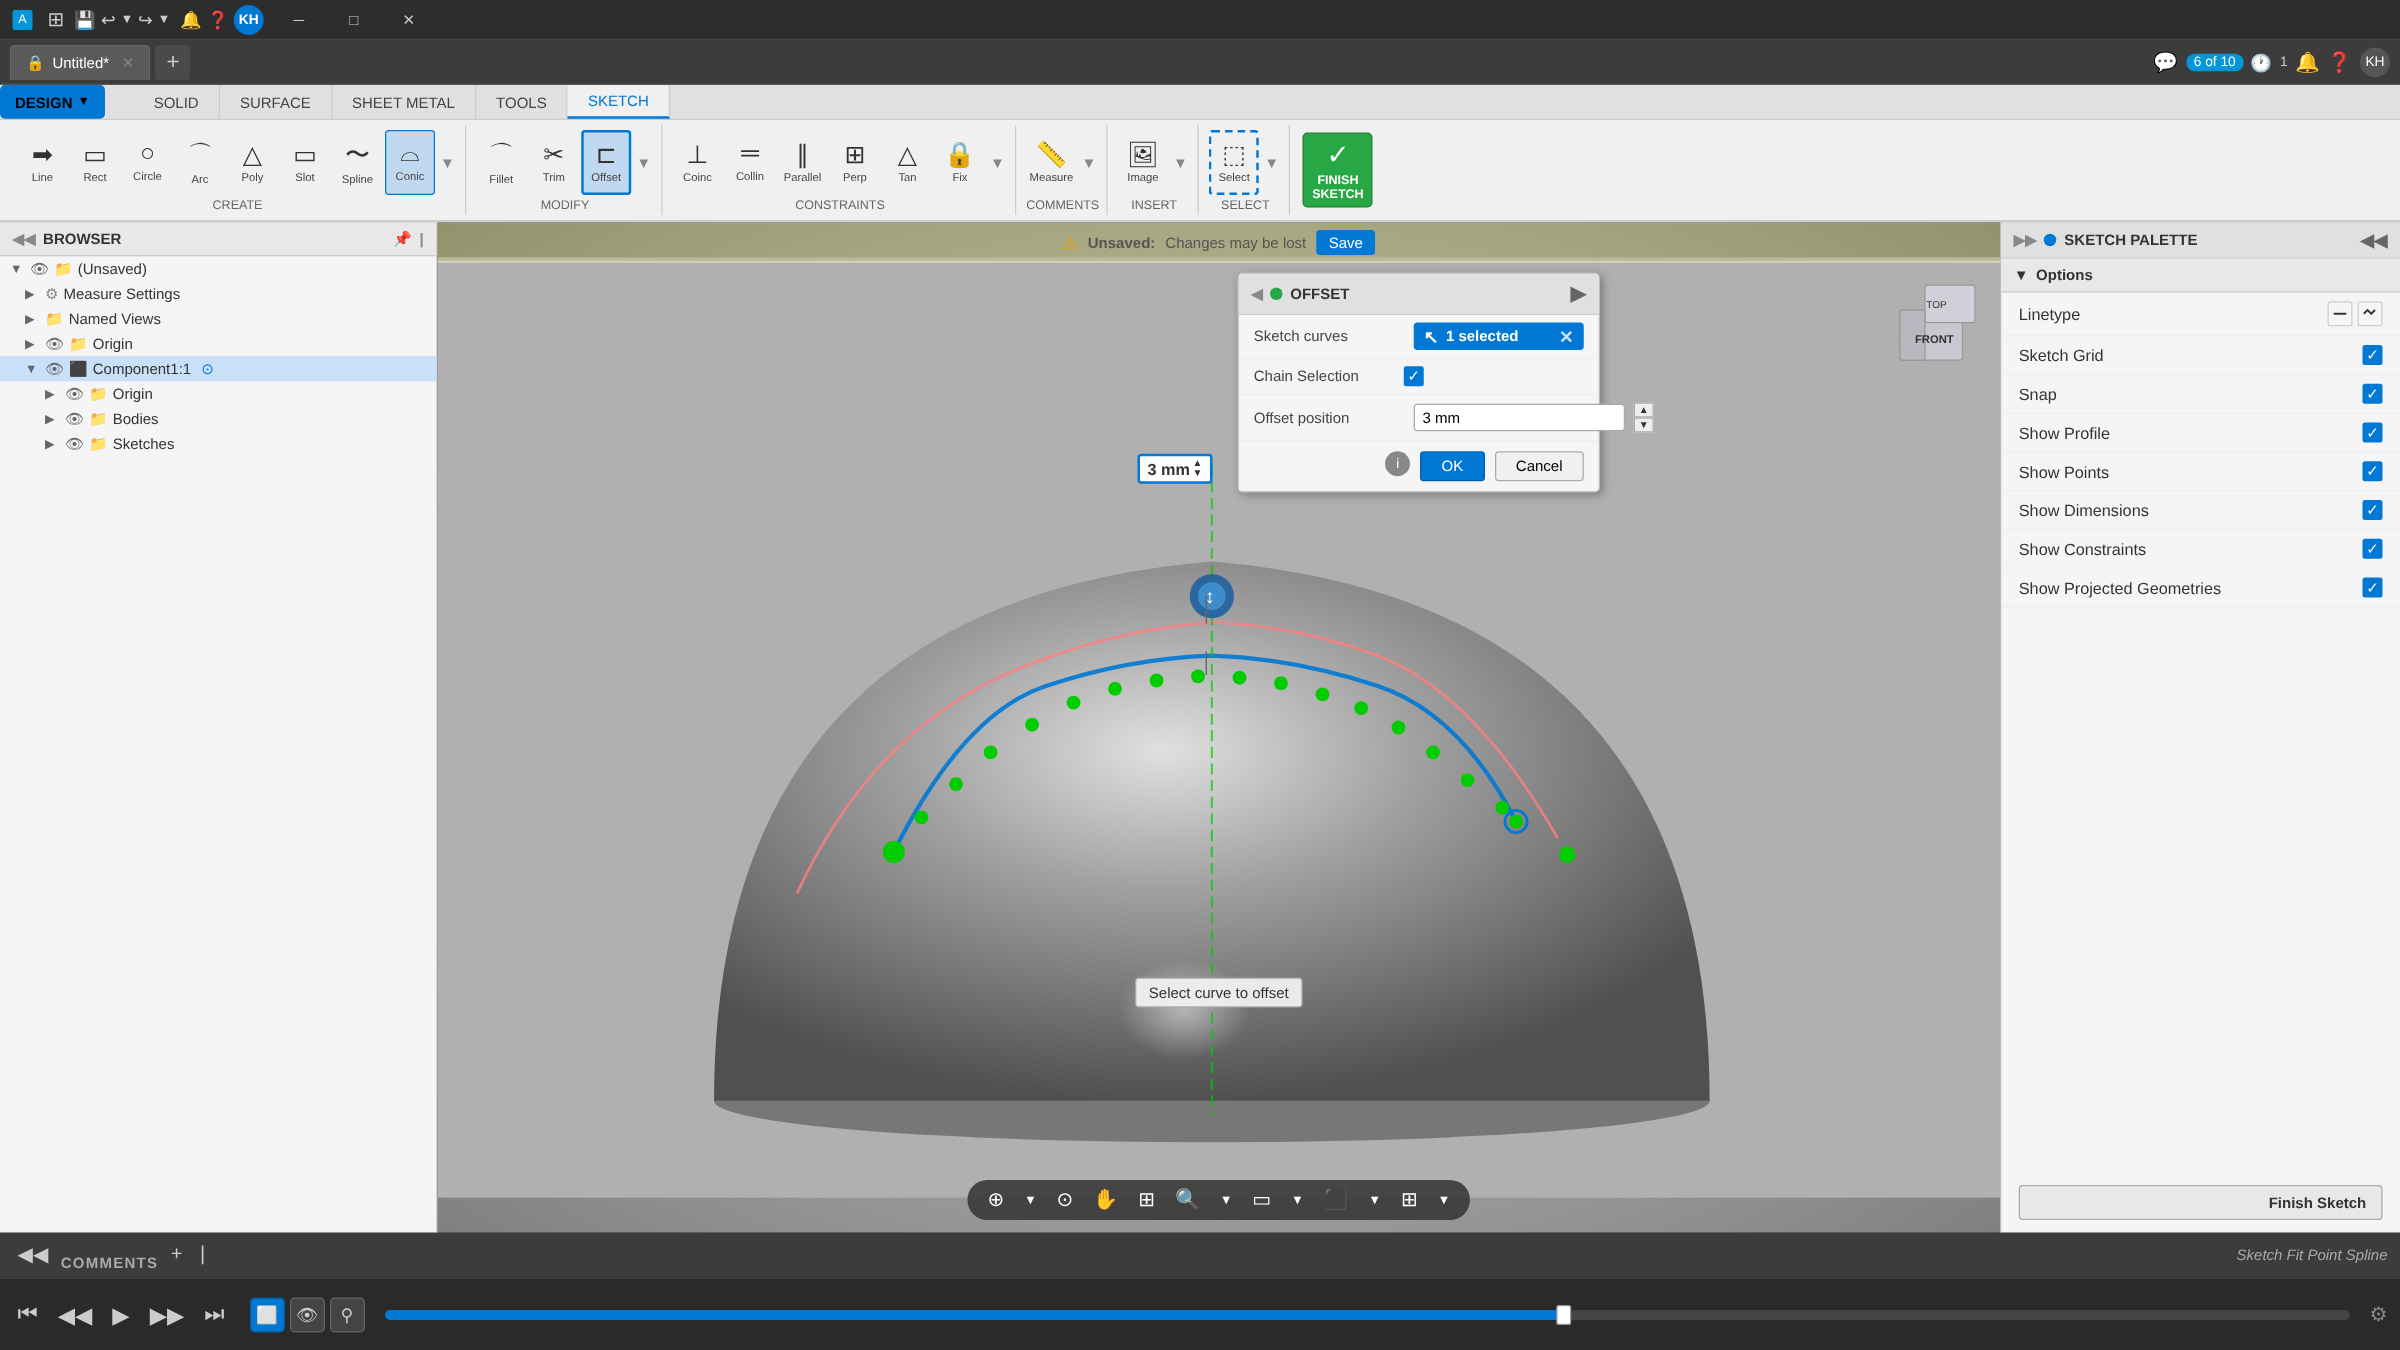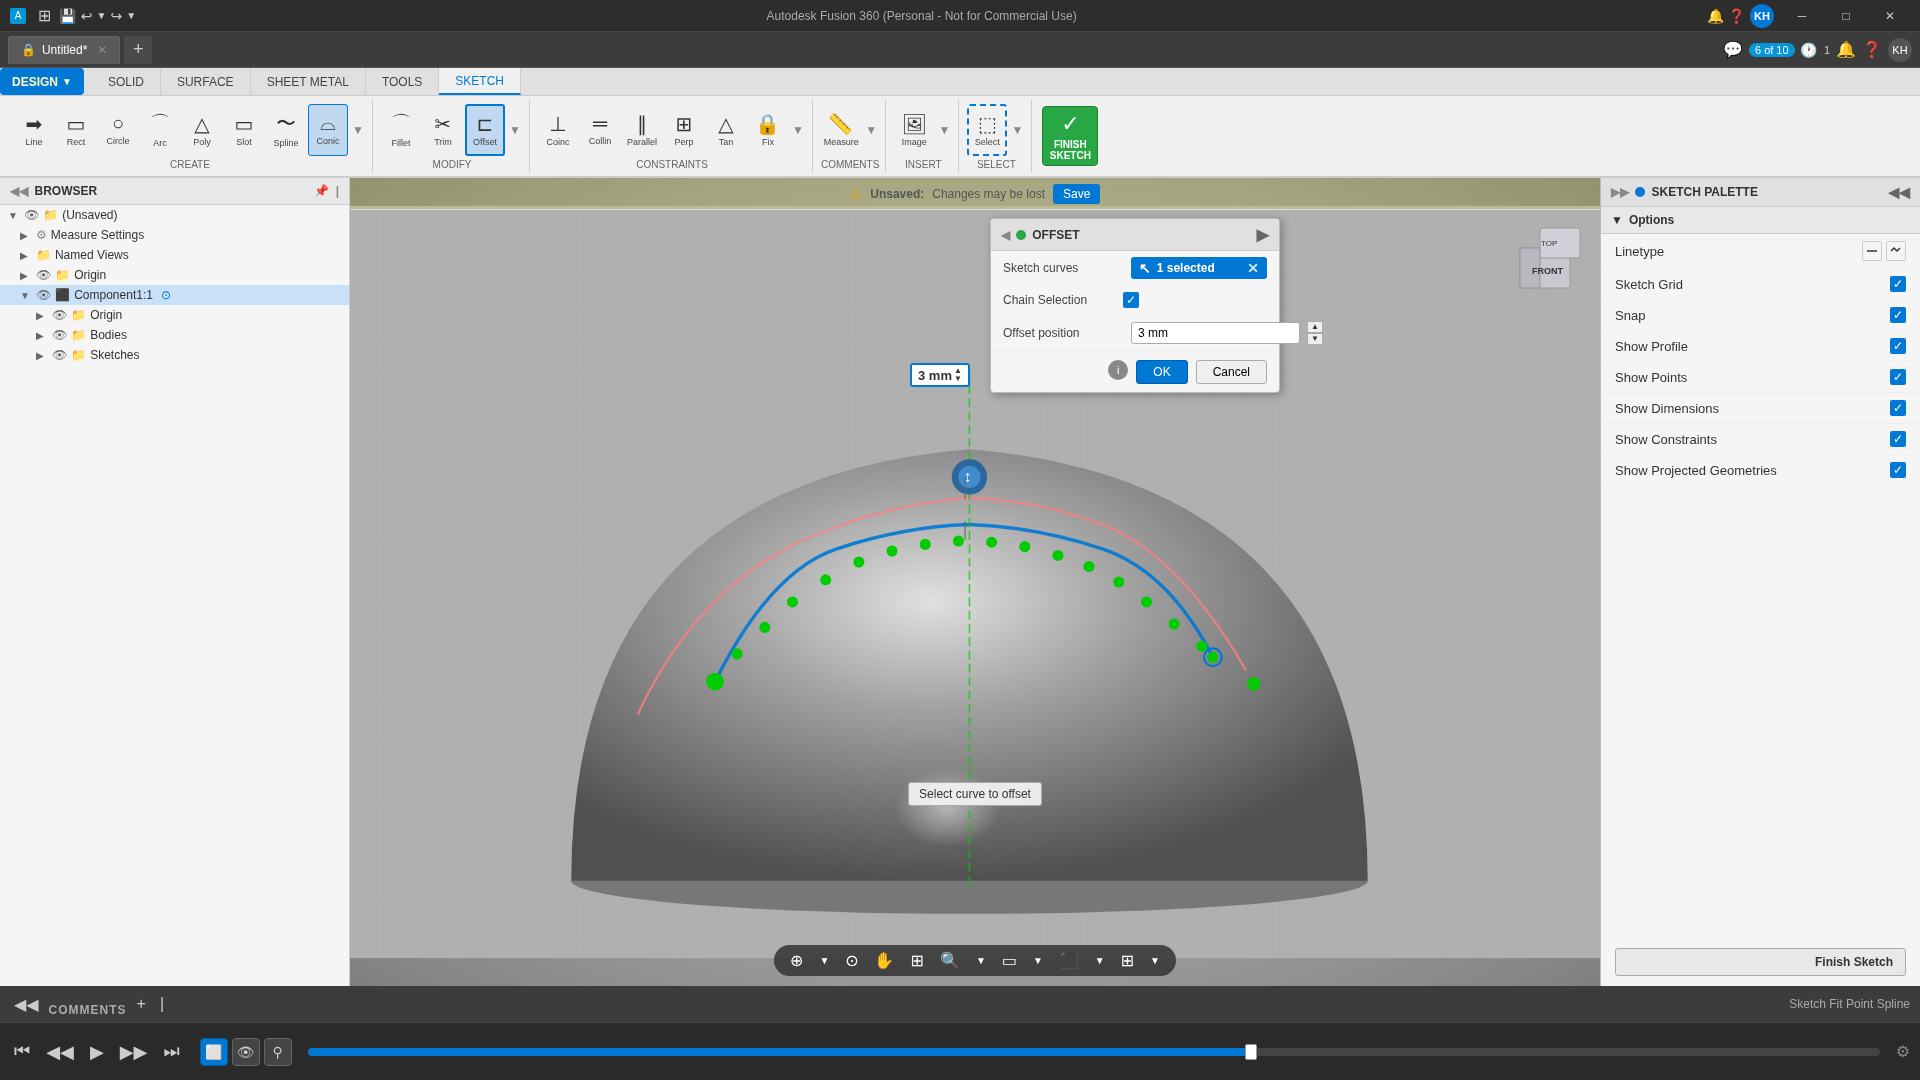--- a/index.html
+++ b/index.html
@@ -138,27 +138,27 @@
       border: 1px solid transparent;
     }
     .ribbon-btn-large.finish { background: #28a745; border-color: #1e7e34; }
     .ribbon-btn-large .icon { font-size: 24px; margin-bottom: 2px; }
     .ribbon-btn-large .label { font-size: 10px; color: #333; text-align: center; font-weight: bold; }
     .ribbon-btn-large.finish .label { color: white; }
 
     
     #design-btn {
       background: #0078d4;
-      color: #fef9c3;
+      color: #000000;
       border-radius: 4px;
       padding: 6px 12px;
       cursor: pointer;
       font-size: 12px;
       font-weight: bold;
-      margin-right: 8px;
+      margin-right: 23px;
       display: flex;
       align-items: center;
       gap: 4px;
       white-space: nowrap;
     }
 
     
     #main {
       display: flex;
       height: calc(1080px - 32px - 36px - 110px - 36px - 58px);
@@ -445,20 +445,21 @@
       display: flex;
       align-items: center;
       gap: 6px;
     }
     .bottom-label { color: #aaa; font-size: 12px; font-weight: bold; letter-spacing: 1px; margin-top: 11px; }
     .bottom-btn { color: #ccc; font-size: 16px; cursor: pointer; padding: 2px 4px; }
     .status-bar {
       margin-left: auto;
       color: #aaa;
       font-size: 12px;
+      font-style: italic;
     }
 
     
     #timeline {
       height: 58px;
       background: #2a2a2a;
       display: flex;
       align-items: center;
       padding: 0 10px;
       gap: 8px;
@@ -500,21 +501,20 @@
 <div id="titlebar">
   <div class="app-icon">A</div>
   <div style="display:flex;gap:4px;align-items:center;color:#ccc;font-size:16px;">
     <span style="cursor:pointer;padding:2px 4px;">⊞</span>
     <span style="cursor:pointer;font-size:14px;">💾</span>
     <span style="cursor:pointer;font-size:14px;">↩</span>
     <span style="cursor:pointer;font-size:10px;">▼</span>
     <span style="cursor:pointer;font-size:14px;">↪</span>
     <span style="cursor:pointer;font-size:10px;">▼</span>
   </div>
-  <div class="title-text" style="font-size:12px;color:#aaa;">Autodesk Fusion 360 (Personal - Not for Commercial Use)</div>
   <div style="display:flex;align-items:center;gap:4px;color:#ccc;">
     <span style="font-size:14px;">🔔</span>
     <span style="font-size:14px;">❓</span>
     <div style="width:24px;height:24px;background:#0078d4;border-radius:50%;display:flex;align-items:center;justify-content:center;color:white;font-size:11px;font-weight:bold;">KH</div>
   </div>
   <div class="win-controls">
     <div class="win-btn">─</div>
     <div class="win-btn">□</div>
     <div class="win-btn close">✕</div>
   </div>

